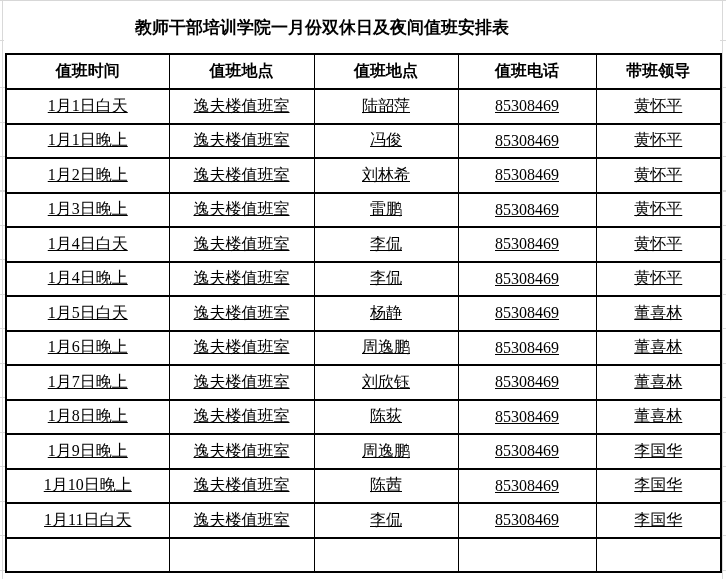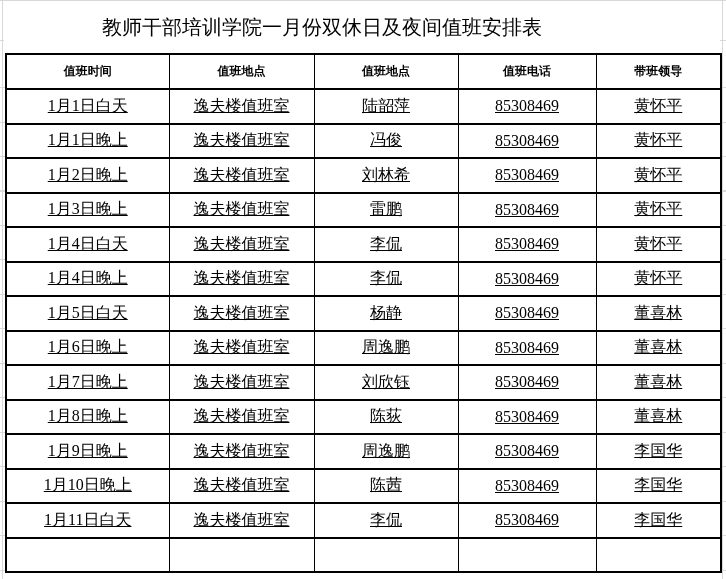--- a/index.html
+++ b/index.html
@@ -16,34 +16,34 @@
   .gl-vline-left{top:0;bottom:0;left:2px;width:1px;background:#d9d9d9;z-index:0;}
   .gl-vline-right{top:0;bottom:0;left:722px;width:1px;background:#d9d9d9;z-index:0;}
   .gl-hline-top{left:0;right:0;top:0;height:1px;background:#d7d7d7;z-index:4;}
 
   .title-cell{
     position:absolute;left:4px;top:1px;width:716px;height:52px;
     background:#ffffff;z-index:1;box-sizing:border-box;
     display:flex;align-items:center;justify-content:center;
     padding-right:88px; 
   }
-  .title-text{font-weight:normal;font-size:20px;white-space:nowrap;margin-left:8px;}
+  .title-text{font-weight:bold;font-size:17px;white-space:nowrap;margin-left:8px;}
 
   table.roster{
     position:absolute;left:5px;top:53px;width:715px;z-index:2;
     border-collapse:collapse;table-layout:fixed;background:#ffffff;
     border:2px solid #000000;
   }
   table.roster th,table.roster td{
     border:1px solid #000000;border-top-width:2px;border-bottom-width:2px;
     text-align:center;vertical-align:middle;padding:0;
     overflow:hidden;white-space:nowrap;
   }
   table.roster thead tr{height:35px;}
-  table.roster thead th{font-size:12px;font-weight:bold;}
+  table.roster thead th{font-size:16px;font-weight:bold;}
   table.roster tbody tr{height:34.5px;text-decoration:underline;}
   table.roster tbody td{font-size:16px;font-weight:normal;}
   tr.partial-row{height:22px;}
 </style>
 </head>
 <body>
 
 <div class="canvas">
 
   <div class="gl gl-row-lines"></div>

